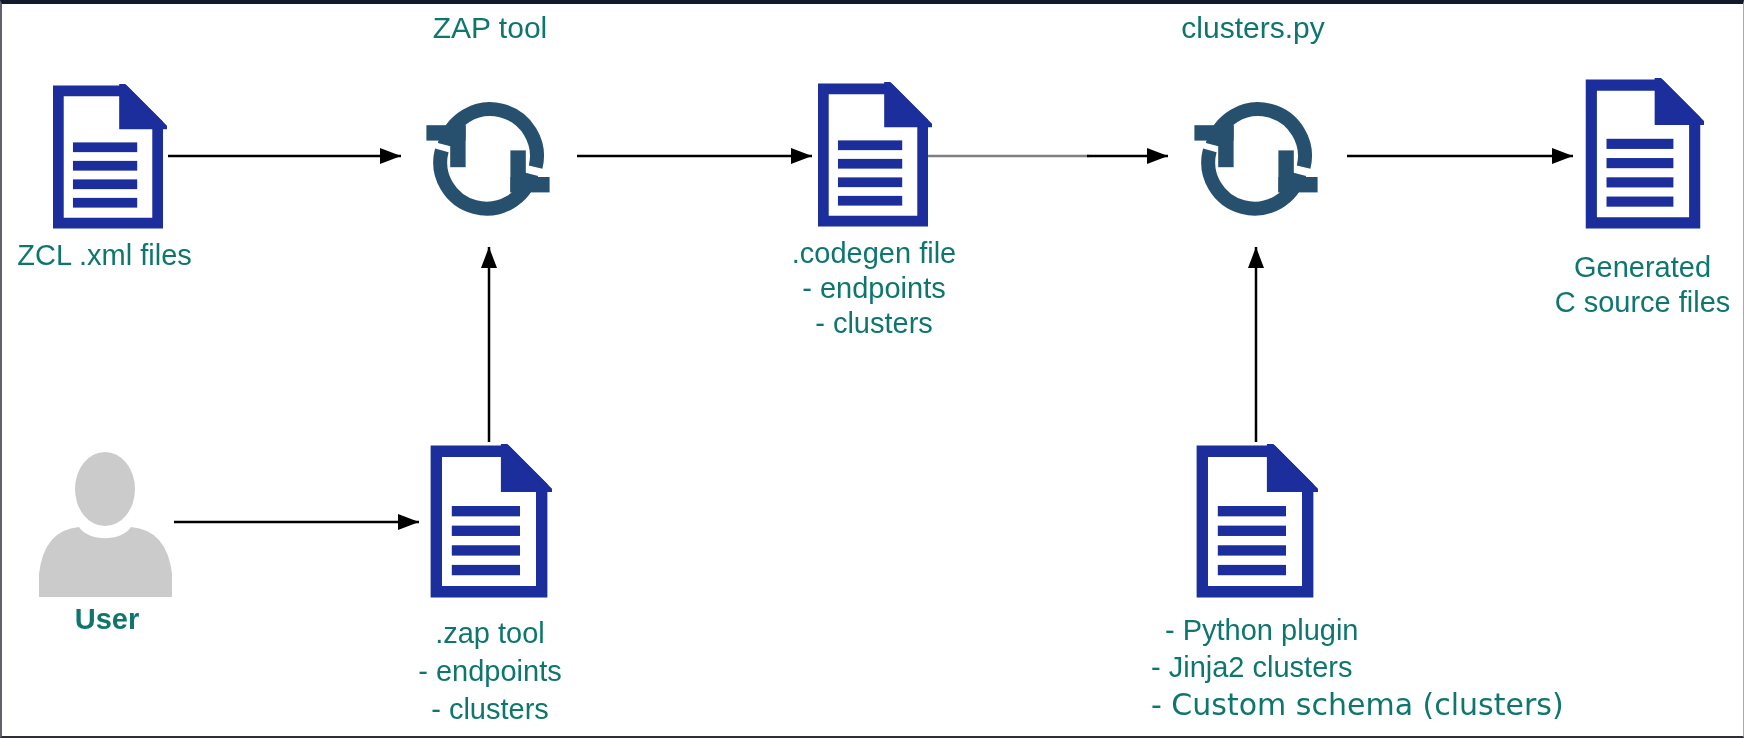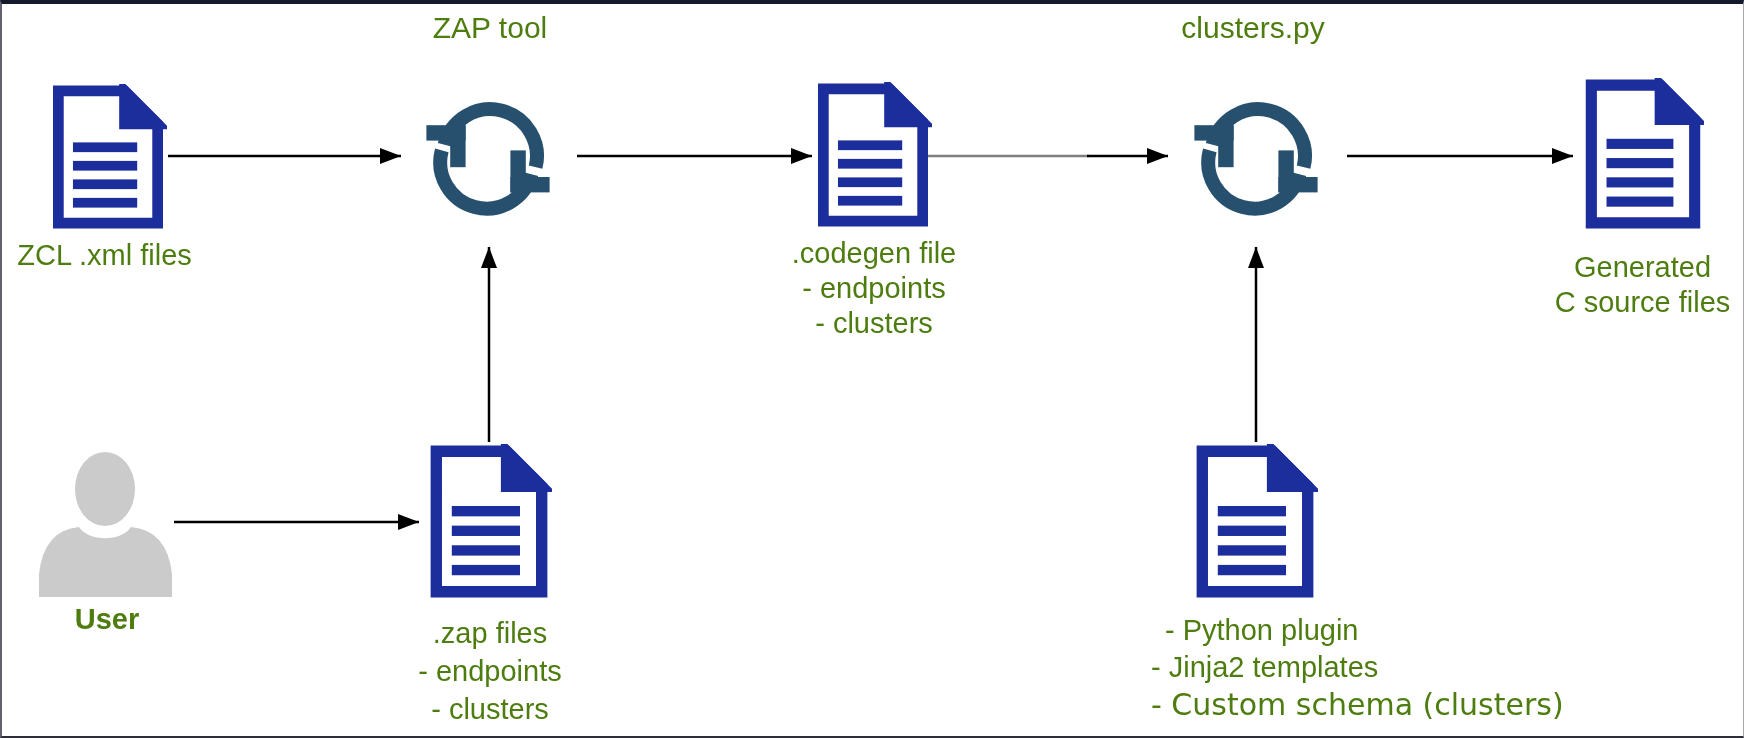--- a/index.html
+++ b/index.html
@@ -16,21 +16,21 @@
     overflow: hidden;
     font-family: "Liberation Sans", sans-serif;
     color: #000000;
   }
   .abs { position: absolute; }
   .label {
     position: absolute;
     font-size: 29px;
     line-height: 35px;
     text-align: center;
-    color: #4d7c0f;
+    color: #0f766e;
     white-space: nowrap;
   }
   .label.small-top { font-size: 30px; }
   .label.left-align { text-align: left; }
   .lh38 { line-height: 38px; }
   .lh37 { line-height: 37px; }
   .indent { padding-left: 14px; }
   .alt-font { font-family: "DejaVu Sans", sans-serif; font-size: 30px; }
   svg { display: block; }
   .connectors { position: absolute; left: 0; top: 0; pointer-events: none; }
@@ -176,21 +176,21 @@
       </g>
       <g fill="#1c2d9c">
         <rect x="24" y="60" width="66" height="10"></rect>
         <rect x="24" y="79" width="66" height="10"></rect>
         <rect x="24" y="98" width="66" height="10"></rect>
         <rect x="24" y="117" width="66" height="10"></rect>
       </g>
     </svg>
   </div>
   <div class="label lh38" style="left:388px; top:610px; width:200px;">
-    <div>.zap files</div>
+    <div>.zap tool</div>
     <div>- endpoints</div>
     <div>- clusters</div>
   </div>
 
   <div class="abs" style="left:1190px; top:440px;">
     <svg width="126" height="155" viewBox="0 0 120 150">
       <g fill="#ffffff" stroke-linejoin="miter" stroke-width="11" stroke="#1c2d9c">
         <path d="M9,7 L77,7 L111,41 L111,143 L9,143 Z"></path>
       </g>
       <g stroke-width="11" stroke-linejoin="miter" fill="#1c2d9c" stroke="#1c2d9c">
@@ -199,17 +199,17 @@
       <g fill="#1c2d9c">
         <rect x="24" y="60" width="66" height="10"></rect>
         <rect x="24" y="79" width="66" height="10"></rect>
         <rect x="24" y="98" width="66" height="10"></rect>
         <rect x="24" y="117" width="66" height="10"></rect>
       </g>
     </svg>
   </div>
   <div class="label left-align lh37" style="left:1149px; top:608px; width:470px;">
     <div class="indent">- Python plugin</div>
-    <div>- Jinja2 templates</div>
+    <div>- Jinja2 clusters</div>
     <div class="alt-font">- Custom schema (clusters)</div>
   </div>
 
 </div>
 
 </body></html>

